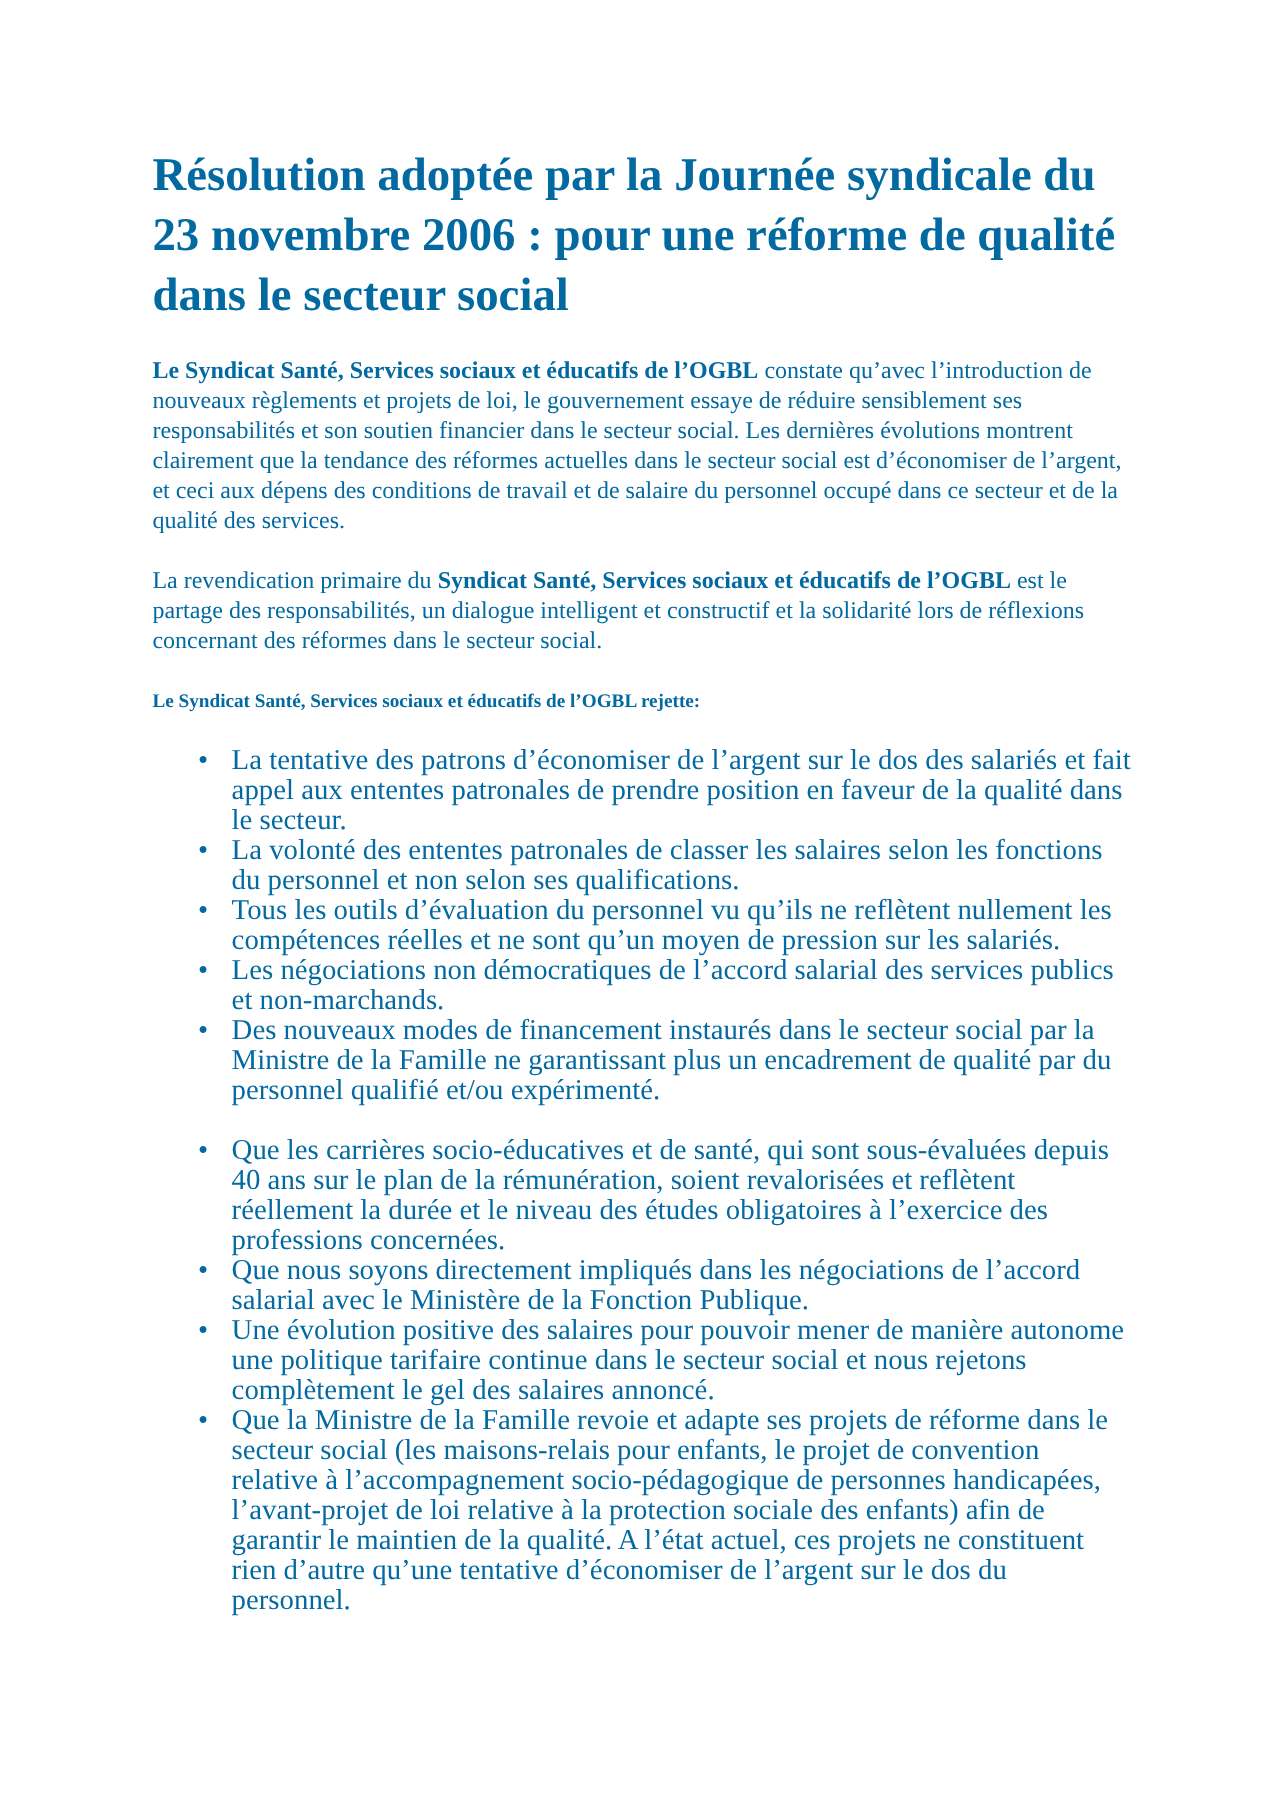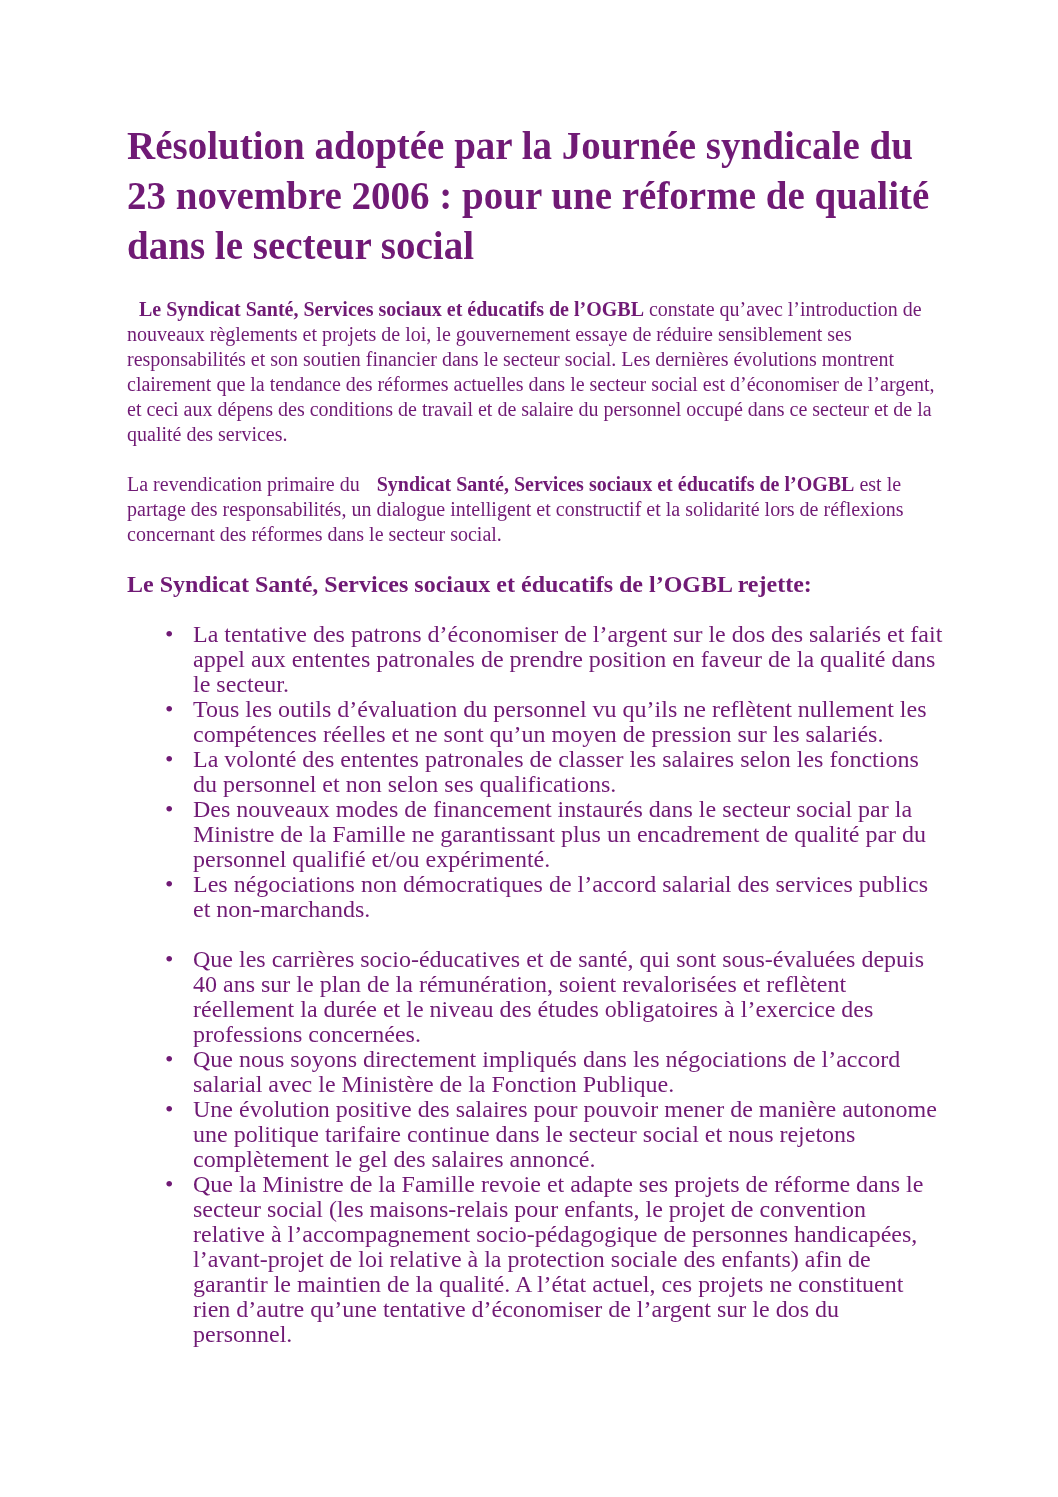--- a/index.html
+++ b/index.html
@@ -1,21 +1,21 @@
 <!DOCTYPE html>
 <html><head>
 <meta charset="utf-8">
 <style>
   html, body { margin: 0; padding: 0; background: #ffffff; }
   .page {
     position: relative;
     width: 1058px;
     height: 1497px;
     background: #ffffff;
-    color: #701a75;
+    color: #0369a1;
     font-family: "Liberation Serif", "DejaVu Serif", serif;
     overflow: hidden;
   }
   .content {
     position: absolute;
     left: 127px;
     top: 121px;
     width: 816px;
   }
   .doc-title {
@@ -23,23 +23,23 @@
     font-weight: bold;
     line-height: 50px;
     margin: 0 0 26px 0;
     width: 832px;
   }
   .para {
     font-size: 20px;
     line-height: 25px;
     margin: 0 0 25px 0;
   }
-  .org-bold { font-weight: bold; margin-left: 12px; }
+  .org-bold { font-weight: bold; }
   .section-heading {
-    font-size: 24px;
+    font-size: 16px;
     line-height: 25px;
     font-weight: bold;
     margin: 0 0 25px 0;
   }
   ul.doc-list {
     list-style: none;
     margin: 0 0 25px 0;
     padding: 0;
     font-size: 24px;
     line-height: 25px;
@@ -64,24 +64,24 @@
     <h1 class="doc-title">Résolution adoptée par la Journée syndicale du 23 novembre 2006 : pour une réforme de qualité dans le secteur social</h1>
 
     <p class="para"><span class="org-bold">Le Syndicat Santé, Services sociaux et éducatifs de l’OGBL</span><span> constate qu’avec l’introduction de nouveaux règlements et projets de loi, le gouvernement essaye de réduire sensiblement ses responsabilités et son soutien financier dans le secteur social. Les dernières évolutions montrent clairement que la tendance des réformes actuelles dans le secteur social est d’économiser de l’argent, et ceci aux dépens des conditions de travail et de salaire du personnel occupé dans ce secteur et de la qualité des services.</span></p>
 
     <p class="para"><span>La revendication primaire du </span><span class="org-bold">Syndicat Santé, Services sociaux et éducatifs de l’OGBL</span><span> est le partage des responsabilités, un dialogue intelligent et constructif et la solidarité lors de réflexions concernant des réformes dans le secteur social.</span></p>
 
     <p class="section-heading">Le Syndicat Santé, Services sociaux et éducatifs de l’OGBL rejette:</p>
 
     <ul class="doc-list">
       <li>La tentative des patrons d’économiser de l’argent sur le dos des salariés et fait appel aux ententes patronales de prendre position en faveur de la qualité dans le secteur.</li>
+      <li>La volonté des ententes patronales de classer les salaires selon les fonctions du personnel et non selon ses qualifications.</li>
       <li>Tous les outils d’évaluation du personnel vu qu’ils ne reflètent nullement les compétences réelles et ne sont qu’un moyen de pression sur les salariés.</li>
-      <li>La volonté des ententes patronales de classer les salaires selon les fonctions du personnel et non selon ses qualifications.</li>
+      <li>Les négociations non démocratiques de l’accord salarial des services publics et non-marchands.</li>
       <li>Des nouveaux modes de financement instaurés dans le secteur social par la Ministre de la Famille ne garantissant plus un encadrement de qualité par du personnel qualifié et/ou expérimenté.</li>
-      <li>Les négociations non démocratiques de l’accord salarial des services publics et non-marchands.</li>
     </ul>
 
 
     <ul class="doc-list">
       <li>Que les carrières socio-éducatives et de santé, qui sont sous-évaluées depuis 40 ans sur le plan de la rémunération, soient revalorisées et reflètent réellement la durée et le niveau des études obligatoires à l’exercice des professions concernées.</li>
       <li>Que nous soyons directement impliqués dans les négociations de l’accord salarial avec le Ministère de la Fonction Publique.</li>
       <li>Une évolution positive des salaires pour pouvoir mener de manière autonome une politique tarifaire continue dans le secteur social et nous rejetons complètement le gel des salaires annoncé.</li>
       <li>Que la Ministre de la Famille revoie et adapte ses projets de réforme dans le secteur social (les maisons-relais pour enfants, le projet de convention relative à l’accompagnement socio-pédagogique de personnes handicapées, l’avant-projet de loi relative à la protection sociale des enfants) afin de garantir le maintien de la qualité. A l’état actuel, ces projets ne constituent rien d’autre qu’une tentative d’économiser de l’argent sur le dos du personnel.</li>
     </ul>
 

